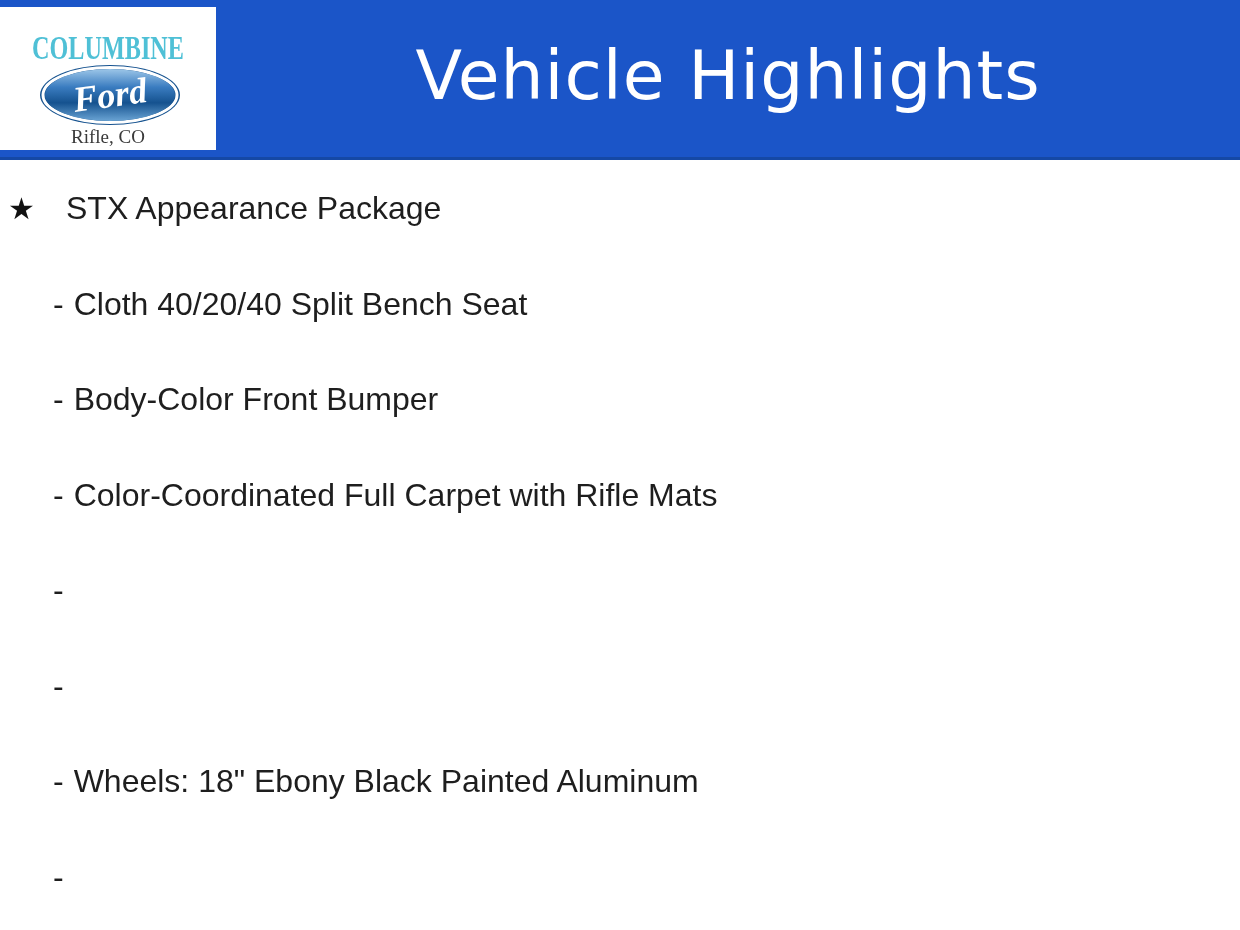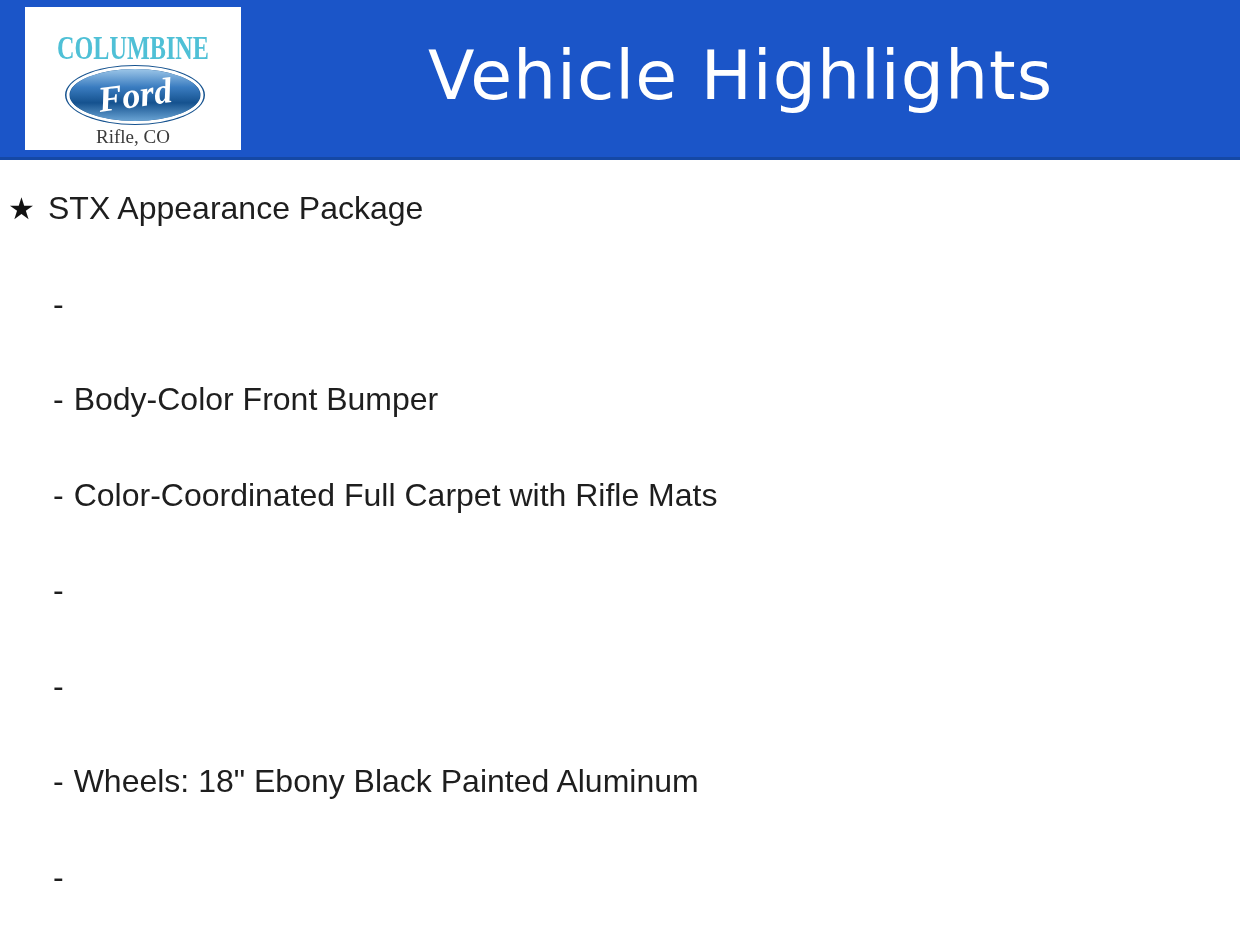--- a/index.html
+++ b/index.html
@@ -17,21 +17,21 @@
     width: 100%;
     height: 160px;
     background: #1b55c8;
     border-bottom: 3px solid #1548a5;
     display: flex;
     align-items: center;
   }
   .logo-box {
     width: 216px;
     height: 143px;
-    margin-left: 25px;
+    margin-left: 0;
     background: #ffffff;
     flex: 0 0 auto;
     display: block;
   }
   .logo-box svg { display: block; width: 100%; height: 100%; }
   .slide-title {
     flex: 1 1 auto;
     margin: 18px;
     text-align: center;
     color: #ffffff;
@@ -54,21 +54,21 @@
     align-items: center;
   }
   .row .star {
     margin-left: 8px;
     width: 32px;
     font-size: 30px;
     line-height: 1;
     text-align: left;
     color: #111111;
   }
-  .row .pkg-text { margin-left: 8px; }
+  .row .pkg-text { margin-left: 26px; }
   .row.sub { padding-left: 53px; }
   .row.sub .dash { margin-right: 10px; }
 </style>
 </head>
 <body>
 
 <div class="slide">
 
   <header class="header-bar">
     <div class="logo-box">
@@ -95,20 +95,21 @@
 
   <main class="highlights">
 
     <div class="row top">
       <span class="star">★</span>
       <span class="pkg-text">STX Appearance Package</span>
     </div>
 
     <div class="row sub">
       <span class="dash">-</span>
+      <span>Cloth 40/20/40 Split Bench Seat</span>
     </div>
 
     <div class="row sub">
       <span class="dash">-</span>
       <span>Body-Color Front Bumper</span>
     </div>
 
     <div class="row sub">
       <span class="dash">-</span>
       <span>Color-Coordinated Full Carpet with Rifle Mats</span>

